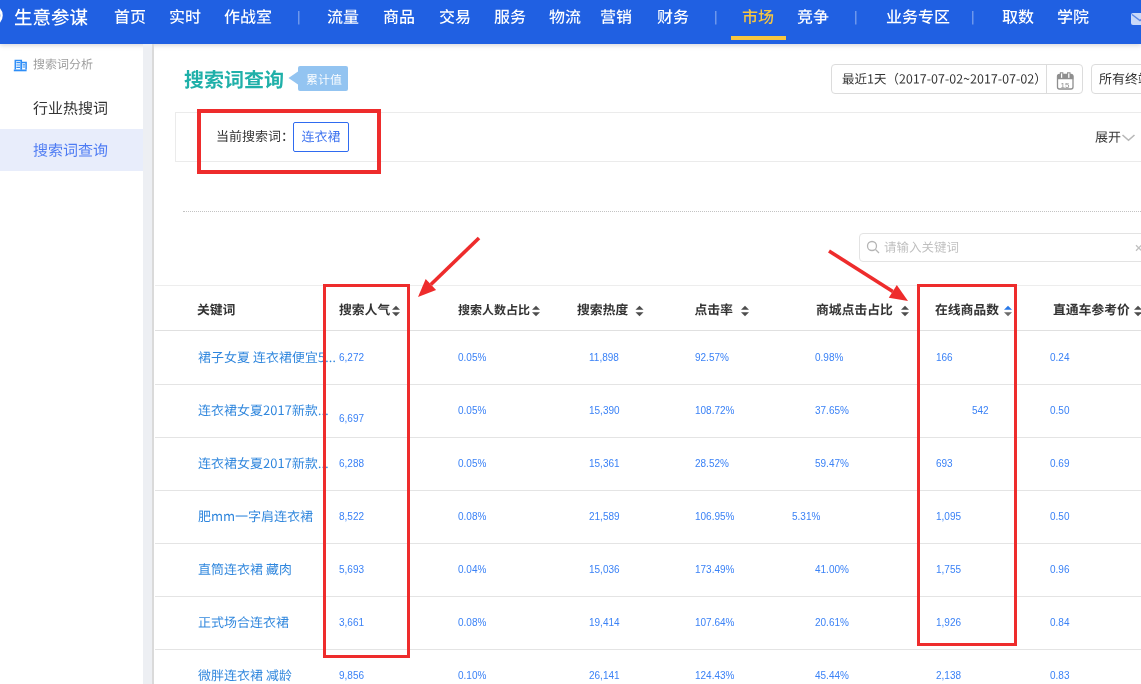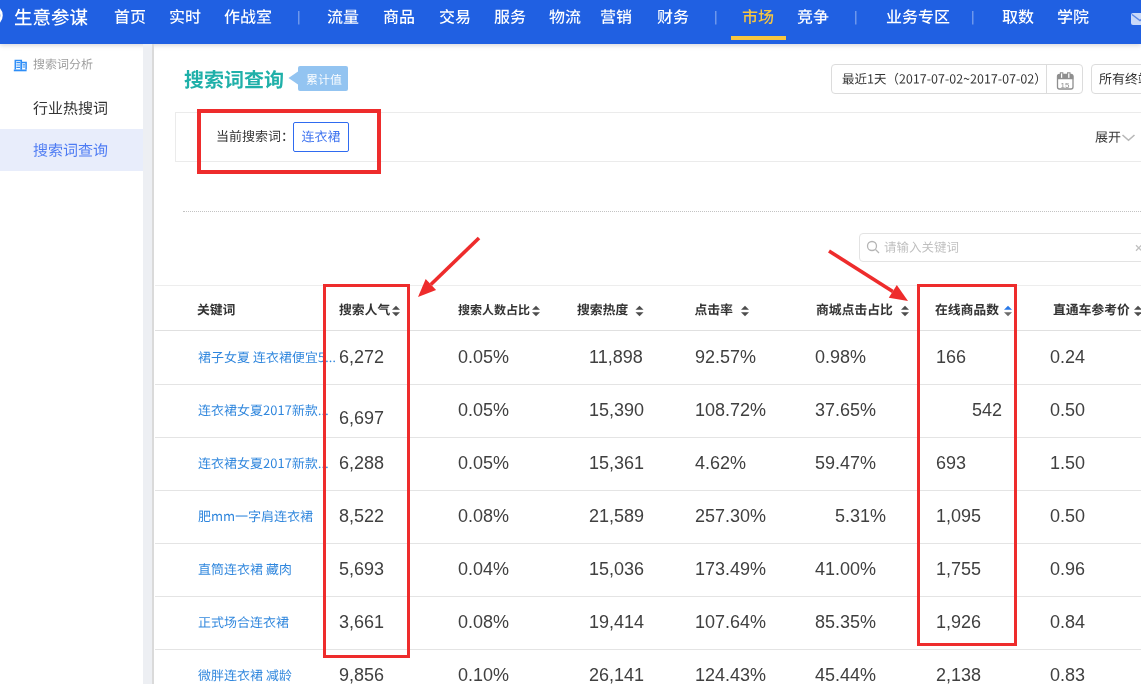--- a/index.html
+++ b/index.html
@@ -12,21 +12,21 @@
 .curbox{position:absolute;left:175px;top:112px;width:1000px;height:50px;border:1px solid #ebebeb}
 .kwtag{position:absolute;left:293px;top:122px;width:56px;height:29.5px;border:1.5px solid #2f6bf0;border-radius:2px}
 .datebox{position:absolute;left:831px;top:64px;width:252px;height:30px;border:1px solid #dcdcdc;border-radius:4px}
 .datediv{position:absolute;left:1046px;top:64px;width:1px;height:30px;background:#dcdcdc}
 .termbox{position:absolute;left:1091px;top:64px;width:70px;height:30px;border:1px solid #dcdcdc;border-radius:4px}
 .dotted{position:absolute;left:183px;top:211px;width:958px;height:0;border-top:1px dotted #c3c3c3}
 .search{position:absolute;left:859px;top:233px;width:292px;height:29px;border:1px solid #e3e3e3;border-radius:4px}
 .thtop{position:absolute;left:155px;top:285px;width:986px;height:0;border-top:1px solid #ededed}
 .thbot{position:absolute;left:155px;top:330px;width:986px;height:0;border-top:1px solid #e0e0e0}
 .sep{position:absolute;left:155px;width:986px;height:0;border-top:1px solid #e4e4e4}
-.cell{position:absolute;height:53px;line-height:53px;font-size:18px;color:#404040}
+.cell{position:absolute;height:53px;line-height:53px;font-size:10px;color:#3b82f6}
 .ov{position:absolute;left:0;top:0;width:1141px;height:684px;z-index:5}
 .redbox{position:absolute;border:3px solid #ee2c2c;z-index:9}
 .rb1{left:197px;top:109px;width:184px;height:64.5px;border-width:4.5px}
 .rb2{left:323px;top:284px;width:87px;height:374px;border-width:3.5px}
 .rb3{left:917px;top:284px;width:100px;height:362px;border-width:3.5px}
 </style></head>
 <body>
 <div class="nav"></div>
 <div class="underline"></div>
 <div class="gap"></div>
@@ -57,43 +57,43 @@
 <div class="cell" style="left:339px;top:392px">6,697</div>
 <div class="cell" style="left:458px;top:384px">0.05%</div>
 <div class="cell" style="left:589px;top:384px">15,390</div>
 <div class="cell" style="left:695px;top:384px">108.72%</div>
 <div class="cell" style="left:815px;top:384px">37.65%</div>
 <div class="cell" style="left:972px;top:384px">542</div>
 <div class="cell" style="left:1050px;top:384px">0.50</div>
 <div class="cell" style="left:339px;top:437px">6,288</div>
 <div class="cell" style="left:458px;top:437px">0.05%</div>
 <div class="cell" style="left:589px;top:437px">15,361</div>
-<div class="cell" style="left:695px;top:437px">4.62%</div>
+<div class="cell" style="left:695px;top:437px">28.52%</div>
 <div class="cell" style="left:815px;top:437px">59.47%</div>
 <div class="cell" style="left:936px;top:437px">693</div>
-<div class="cell" style="left:1050px;top:437px">1.50</div>
+<div class="cell" style="left:1050px;top:437px">0.69</div>
 <div class="cell" style="left:339px;top:490px">8,522</div>
 <div class="cell" style="left:458px;top:490px">0.08%</div>
 <div class="cell" style="left:589px;top:490px">21,589</div>
-<div class="cell" style="left:695px;top:490px">257.30%</div>
-<div class="cell" style="left:835px;top:490px">5.31%</div>
+<div class="cell" style="left:695px;top:490px">106.95%</div>
+<div class="cell" style="left:792px;top:490px">5.31%</div>
 <div class="cell" style="left:936px;top:490px">1,095</div>
 <div class="cell" style="left:1050px;top:490px">0.50</div>
 <div class="cell" style="left:339px;top:543px">5,693</div>
 <div class="cell" style="left:458px;top:543px">0.04%</div>
 <div class="cell" style="left:589px;top:543px">15,036</div>
 <div class="cell" style="left:695px;top:543px">173.49%</div>
 <div class="cell" style="left:815px;top:543px">41.00%</div>
 <div class="cell" style="left:936px;top:543px">1,755</div>
 <div class="cell" style="left:1050px;top:543px">0.96</div>
 <div class="cell" style="left:339px;top:596px">3,661</div>
 <div class="cell" style="left:458px;top:596px">0.08%</div>
 <div class="cell" style="left:589px;top:596px">19,414</div>
 <div class="cell" style="left:695px;top:596px">107.64%</div>
-<div class="cell" style="left:815px;top:596px">85.35%</div>
+<div class="cell" style="left:815px;top:596px">20.61%</div>
 <div class="cell" style="left:936px;top:596px">1,926</div>
 <div class="cell" style="left:1050px;top:596px">0.84</div>
 <div class="cell" style="left:339px;top:649px">9,856</div>
 <div class="cell" style="left:458px;top:649px">0.10%</div>
 <div class="cell" style="left:589px;top:649px">26,141</div>
 <div class="cell" style="left:695px;top:649px">124.43%</div>
 <div class="cell" style="left:815px;top:649px">45.44%</div>
 <div class="cell" style="left:936px;top:649px">2,138</div>
 <div class="cell" style="left:1050px;top:649px">0.83</div>
 <svg class="ov" viewBox="0 0 1141 684">

